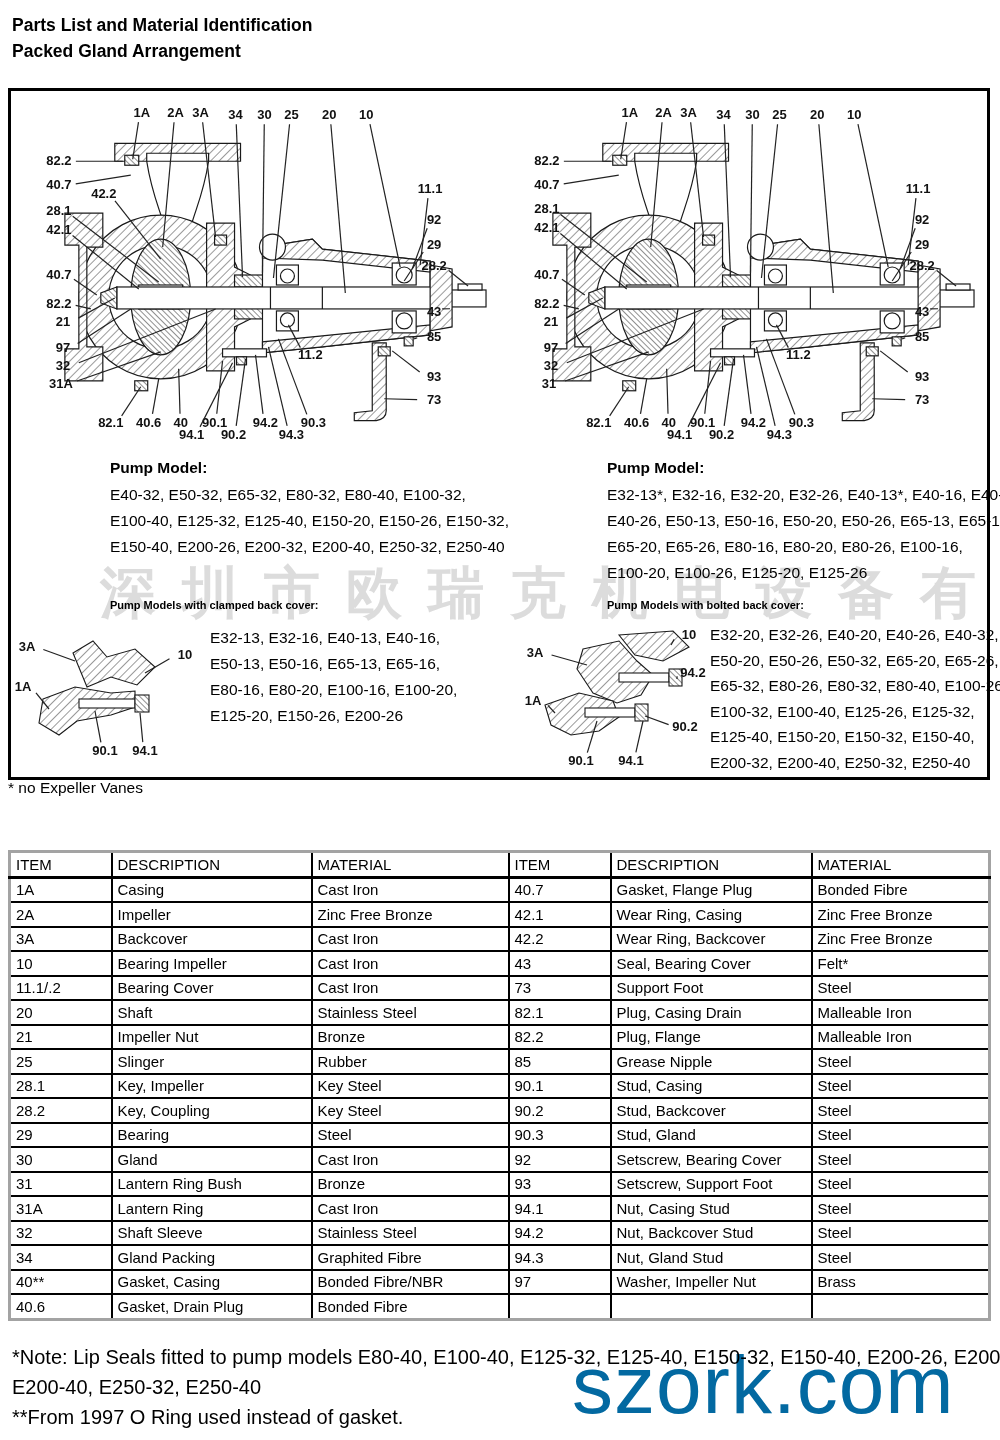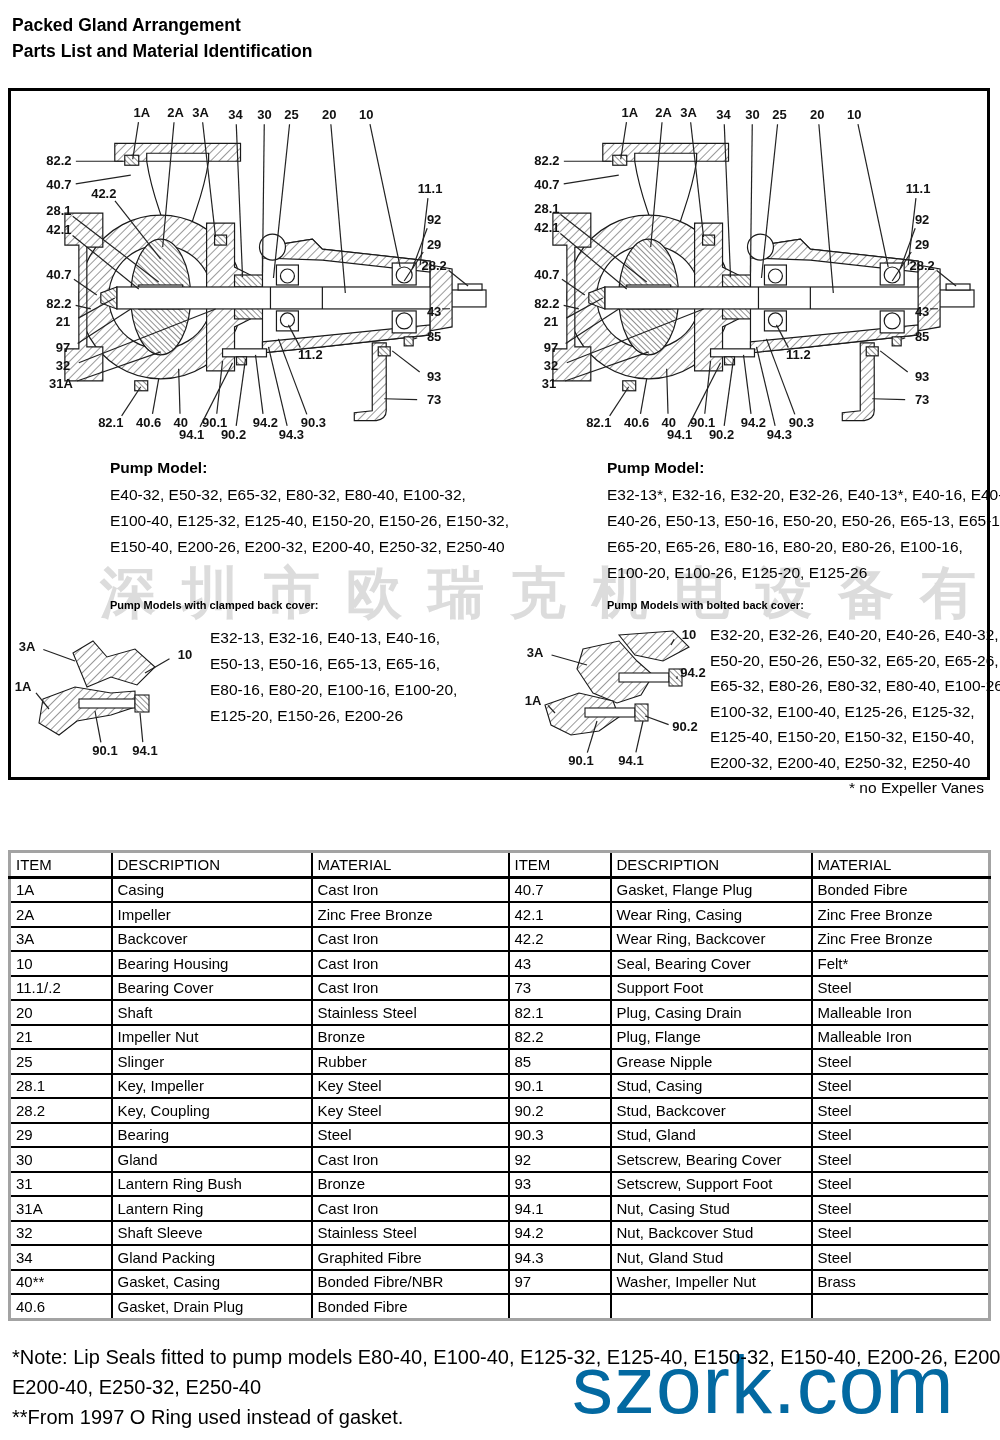--- a/index.html
+++ b/index.html
@@ -23,21 +23,21 @@
   .dbox{left:8px;top:88px;width:976px;height:686px;border:3px solid #000;background:transparent}
   .dbox > *{position:absolute}
   svg{overflow:visible}
   svg .callout{font:bold 13px "Liberation Sans", sans-serif;fill:#111;text-anchor:middle}
   svg .leader{stroke:#222;stroke-width:1.2}
   .pm-head{font-size:15.5px;font-weight:bold;margin-bottom:5px}
   .pm-list div{font-size:15.5px;line-height:26px;white-space:nowrap}
   .pm-list.tight div{line-height:25.5px}
   .sec-head{font-size:11px;font-weight:bold;white-space:nowrap}
   
-  .expeller{left:8px;top:779px;width:976px;text-align:right;font-size:15.5px}
+  .expeller{left:8px;top:779px;width:976px;text-align:left;font-size:15.5px}
   
   .ptable{left:8px;top:850px}
   table{border-collapse:collapse;table-layout:fixed;width:980px;border:3px solid #a3a3a3}
   th,td{
     border:2px solid #000;font-size:15px;font-weight:normal;text-align:left;
     padding:1px 5px;height:20.5px;overflow:hidden;white-space:nowrap;background:transparent;
   }
   thead th{border-bottom:3px solid #000}
   
   .footnotes{left:12px;top:1342px;width:960px;font-size:20px;line-height:30px}
@@ -127,22 +127,22 @@
       <rect x="62" y="87" width="50" height="9" fill="#fff"></rect>
       <rect x="112" y="83" width="13" height="17" fill="url(#hatch2)"></rect>
     </g>
   </defs>
 </svg>
 
 <div class="abs wm-center">深圳市欧瑞克机电设备有限公司</div>
 <div class="abs wm-bottom">szork.com</div>
 
 <div class="abs title-block">
+  <div>Parts List and Material Identification</div>
   <div>Packed Gland Arrangement</div>
-  <div>Parts List and Material Identification</div>
 </div>
 
 <div class="abs dbox">
 
   <svg style="left:0;top:6px" width="484" height="362" viewBox="0 0 485 362">
     <use href="#pump-body" xlink:href="#pump-body"></use>
     <g>
         <line x1="127.73580269144384" y1="24.832533893740184" x2="122" y2="62" class="leader"></line>
         <text x="131" y="20" class="callout">1A</text>
         <line x1="163.35845321051485" y1="24.95794311366098" x2="152" y2="150" class="leader"></line>
@@ -412,21 +412,21 @@
         <tr>
           <td>3A</td>
           <td>Backcover</td>
           <td>Cast Iron</td>
           <td>42.2</td>
           <td>Wear Ring, Backcover</td>
           <td>Zinc Free Bronze</td>
         </tr>
         <tr>
           <td>10</td>
-          <td>Bearing Housing</td>
+          <td>Bearing Impeller</td>
           <td>Cast Iron</td>
           <td>43</td>
           <td>Seal, Bearing Cover</td>
           <td>Felt*</td>
         </tr>
         <tr>
           <td>11.1/.2</td>
           <td>Bearing Cover</td>
           <td>Cast Iron</td>
           <td>73</td>

